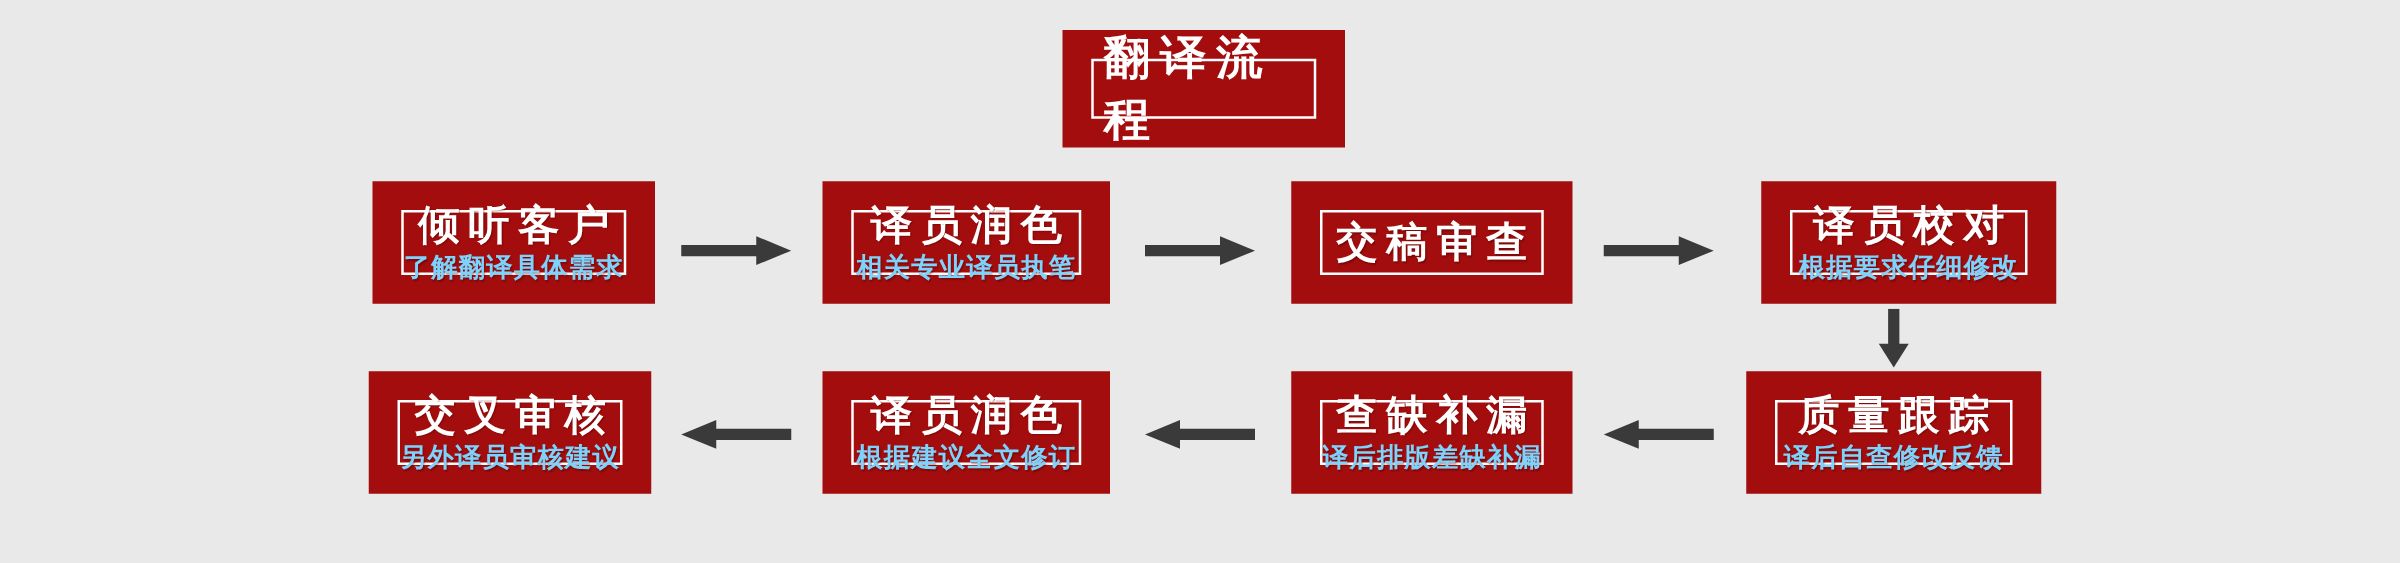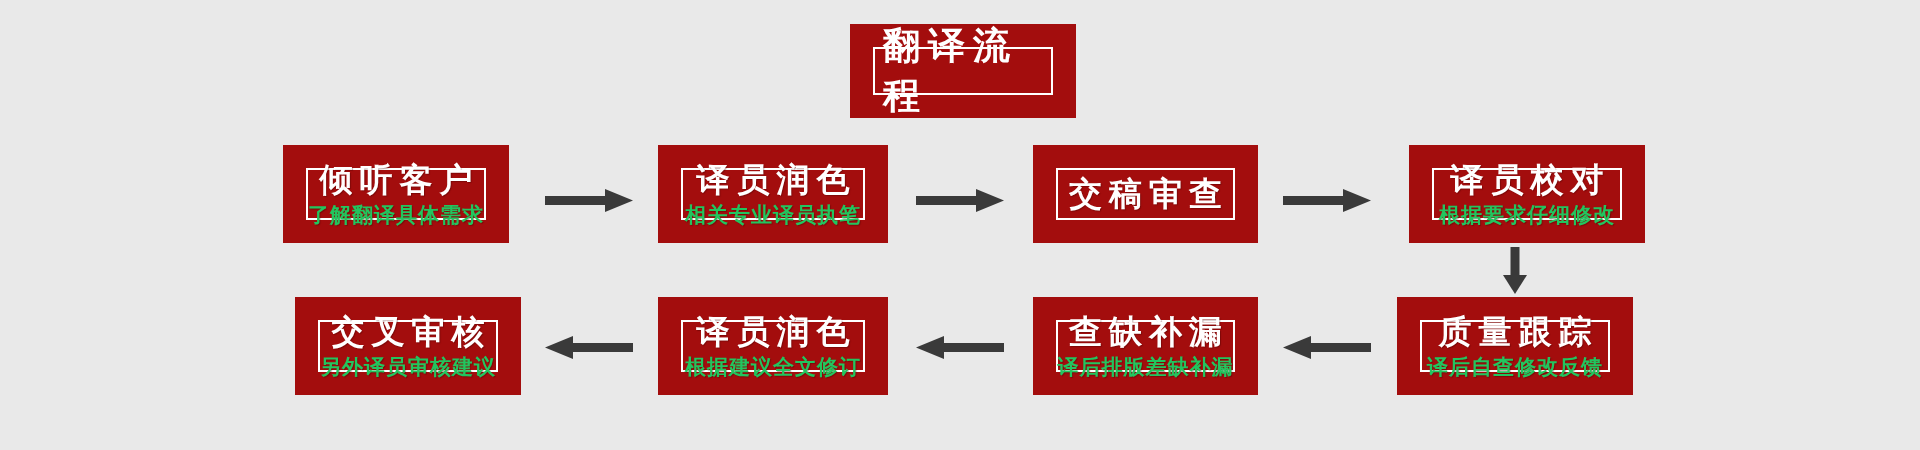--- a/index.html
+++ b/index.html
@@ -42,37 +42,37 @@
     color:#ffffff;
     letter-spacing:7px;
     padding-left:7px;
     line-height:1.15;
     text-shadow:1px 1px 1px rgba(60,0,0,0.35);
     white-space:nowrap;
   }
   .step-subtitle{
     font-size:21px;
     font-weight:bold;
-    color:#22c55e;
+    color:#7dd3fc;
     letter-spacing:1px;
     line-height:1.2;
     margin-top:3px;
     text-shadow:1px 1px 1px rgba(60,0,0,0.35);
     white-space:nowrap;
   }
   .arrow{
     position:absolute;
     color:#3a3a3a;
   }
   .arrow svg{display:block;}
 
   
   .pos-title{left:850px;top:24px;width:226px;height:94px;}
   
-  .pos-b1{left:283px;top:145px;width:226px;height:98px;}
+  .pos-b1{left:298px;top:145px;width:226px;height:98px;}
   .pos-b2{left:658px;top:145px;width:230px;height:98px;}
   .pos-b3{left:1033px;top:145px;width:225px;height:98px;}
   .pos-b4{left:1397px;top:145px;width:236px;height:98px;margin-left:12px;}
   
   .pos-b8{left:295px;top:297px;width:226px;height:98px;text-align:right;}
   .pos-b7{left:658px;top:297px;width:230px;height:98px;}
   .pos-b6{left:1033px;top:297px;width:225px;height:98px;}
   .pos-b5{left:1397px;top:297px;width:236px;height:98px;text-align:right;}
   
   .pos-a1{left:544px;top:188px;}

